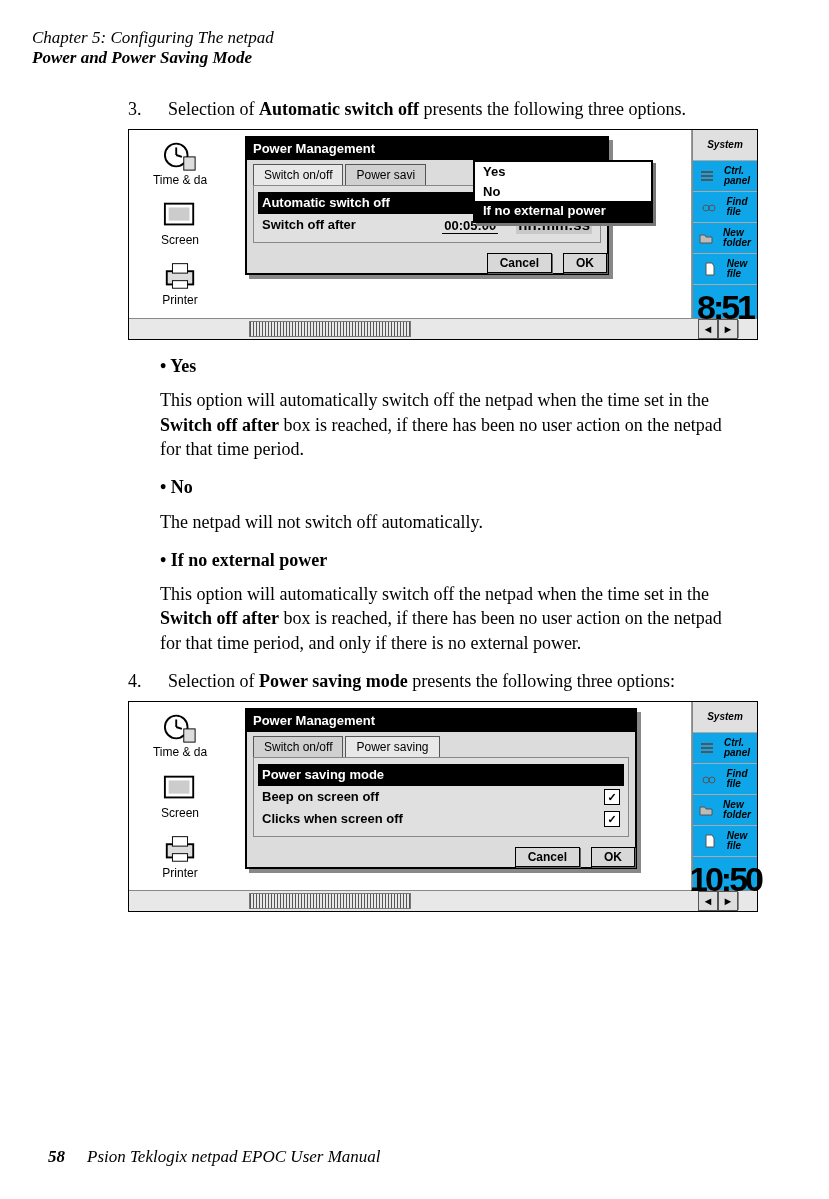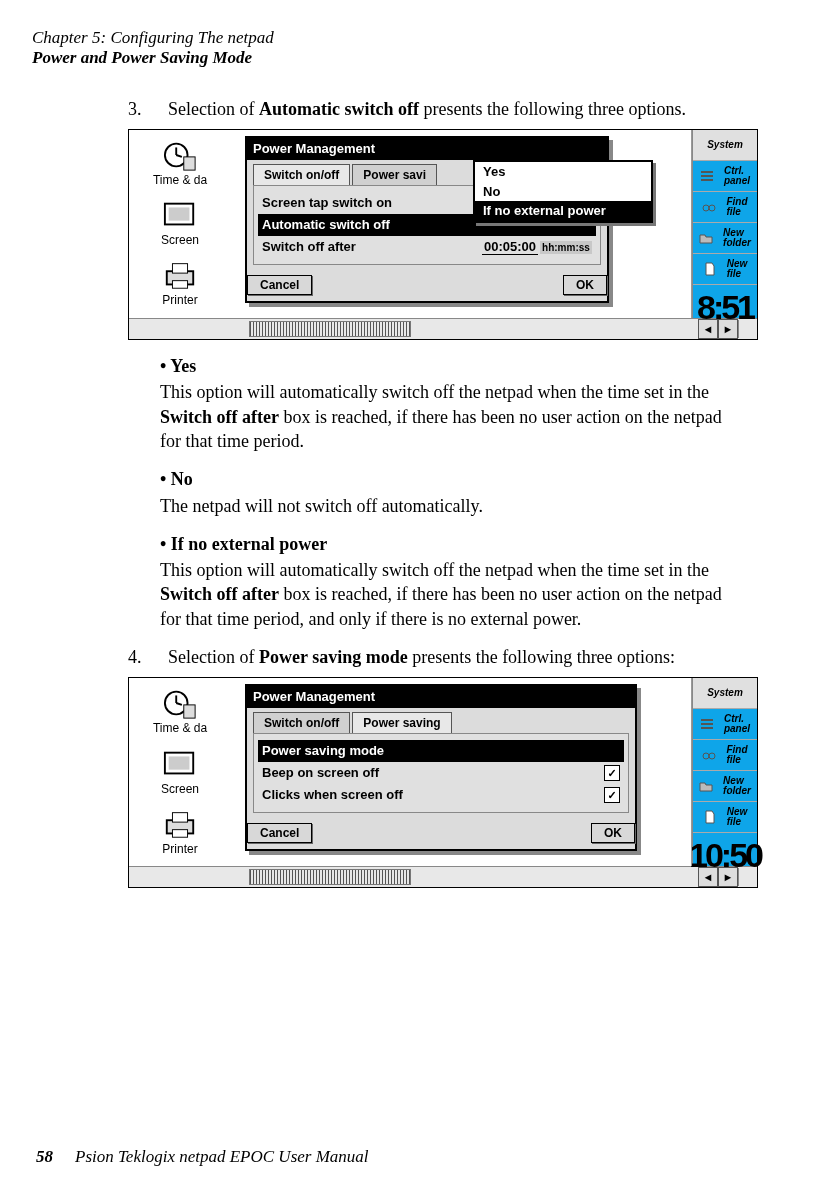--- a/index.html
+++ b/index.html
@@ -7,21 +7,21 @@
   .running-head{font-style:italic;font-size:17px;line-height:1.2;margin-bottom:28px}
   .running-head .chapline{display:block}
   .running-head .subline{display:block;font-weight:bold}
   .body{padding-left:96px;padding-right:18px;font-size:18px;line-height:1.35}
   .numitem{display:flex;gap:18px;margin:10px 0 8px}
   .numitem .num{min-width:22px}
   .bullets{margin:14px 0 0 0;padding-left:32px}
   .bullets li{list-style:none;margin-bottom:14px}
   .bullets li .bt{font-weight:bold}
   .bullets li .bt::before{content:"•  ";font-weight:bold}
-  .bullets li .desc{display:block;margin-top:2px}
+  .bullets li .desc{display:block;margin-top:10px}
   .strong{font-weight:bold}
   .screenshot{margin:8px 0 14px 0}
   .epoc{width:628px;border:1px solid #000;background:#f0f0f0;font-family:Arial,Helvetica,sans-serif;font-size:13px}
   .epoc .main{display:flex;height:188px}
   .epoc .viewport{flex:1;position:relative;background:#fff;border-right:1px solid #999}
   .epoc .sidebar{width:64px;background:#0ea5e9;display:flex;flex-direction:column;border-left:1px solid #888}
   .epoc .sidebar .cell{flex:none;height:30px;border-bottom:1px solid #aaa;display:flex;flex-direction:column;align-items:center;justify-content:center;font-size:10px;line-height:1;font-weight:bold;font-style:italic}
   .epoc .sidebar .sys{background:#e0e0e0;font-style:italic;font-weight:bold}
   .epoc .sidebar .cell.two{height:30px}
   .epoc .sidebar .iconbox{display:flex;align-items:center;gap:10px}
@@ -33,38 +33,38 @@
   .epoc .bottombar .corner{width:18px;height:18px;border-left:1px solid #888}
   
   .epoc .cp-icons{position:absolute;left:12px;top:8px;display:flex;flex-direction:column;gap:10px}
   .epoc .cp-icons .cpi{display:flex;flex-direction:column;align-items:center;width:78px}
   .epoc .cp-icons .cpi .lbl{font-size:12px;text-align:center}
   .epoc .cp-icons .cpi svg{width:38px;height:34px}
   
   .epoc .dialog{position:absolute;left:116px;top:6px;width:360px;background:#dcdcdc;border:2px solid #000;box-shadow:4px 4px 0 #888}
   .epoc .dialog .titlebar{background:#000;color:#fff;font-weight:bold;padding:2px 6px;font-size:13px}
   .epoc .dialog .tabs{display:flex;padding:4px 6px 0 6px;gap:2px;background:#dcdcdc}
-  .epoc .dialog .tabs .tab{padding:2px 10px;border:1px solid #555;border-bottom:none;background:#d0d0d0;font-weight:bold;font-size:12px}
+  .epoc .dialog .tabs .tab{padding:2px 10px;border:1px solid #555;border-bottom:none;background:#d0d0d0;font-weight:normal;font-size:12px}
   .epoc .dialog .tabs .tab.active{background:#e8e8e8}
   .epoc .dialog .pane{margin:0 6px 6px 6px;background:#e0e0e0;border:1px solid #888;padding:6px 8px 6px 8px}
   .epoc .dialog .row{display:flex;align-items:center;height:22px;font-weight:bold;font-size:13px}
   .epoc .dialog .row .lab{flex:1}
   .epoc .dialog .row.sel{background:#000;color:#fff;padding:0 4px;margin:0 -4px}
   .epoc .dialog .row .val{font-weight:bold;min-width:110px;text-align:left}
   .epoc .dialog .row .timebox{border-bottom:1px solid #000;padding:0 2px;letter-spacing:0}
-  .epoc .dialog .row .unit{font-size:10px;background:#c8c8c8;padding:1px 2px;margin-left:2px}
-  .epoc .dialog .btns{display:flex;gap:5px;justify-content:space-between;padding:4px 0 6px}
+  .epoc .dialog .row .unit{font-size:15px;background:#c8c8c8;padding:1px 2px;margin-left:18px}
+  .epoc .dialog .btns{display:flex;gap:11px;justify-content:flex-end;padding:4px 0 0}
   .epoc .dialog .btns .btn{border:1px solid #000;background:#d8d8d8;padding:1px 12px;font-size:12px;font-weight:bold;box-shadow:1px 1px 0 #666}
   
   .epoc .popup{position:absolute;background:#fff;border:2px solid #000;box-shadow:3px 3px 0 #777;font-weight:bold;font-size:13px}
   .epoc .popup .opt{padding:1px 8px;white-space:nowrap}
   .epoc .popup .opt.sel{background:#000;color:#fff}
   .epoc .check{width:14px;height:14px;border:1px solid #000;display:inline-flex;align-items:center;justify-content:center;font-size:11px;line-height:1;background:#fff}
   
-  .footer{position:absolute;left:36px;bottom:32px;font-style:italic;font-size:17px}
+  .footer{position:absolute;left:48px;bottom:32px;font-style:italic;font-size:17px}
   .footer .pagenum{font-weight:bold;font-style:italic;margin-right:22px}
   
   .sicon{width:14px;height:14px}
 </style>
 </head>
 <body>
 <div class="page">
 
   <div class="running-head">
     <span class="chapline">Chapter 5:  Configuring The netpad</span>
@@ -111,23 +111,20 @@
               </div>
             </div>
 
             <div class="dialog">
               <div class="titlebar">Power Management</div>
               <div class="tabs">
                 <div class="tab active">Switch on/off</div>
                 <div class="tab">Power savi</div>
               </div>
               <div class="pane">
-                <div class="row">
-                    <span class="lab">Screen tap switch on</span>
-                  </div>
                 <div class="row sel">
                     <span class="lab">Automatic switch off</span>
                   </div>
                 <div class="row">
                   <span class="lab">Switch off after</span>
                   <span class="val"><span class="timebox">00:05:00</span><span class="unit">hh:mm:ss</span></span>
                 </div>
               </div>
               <div class="btns">
                 <div class="btn">Cancel</div>

